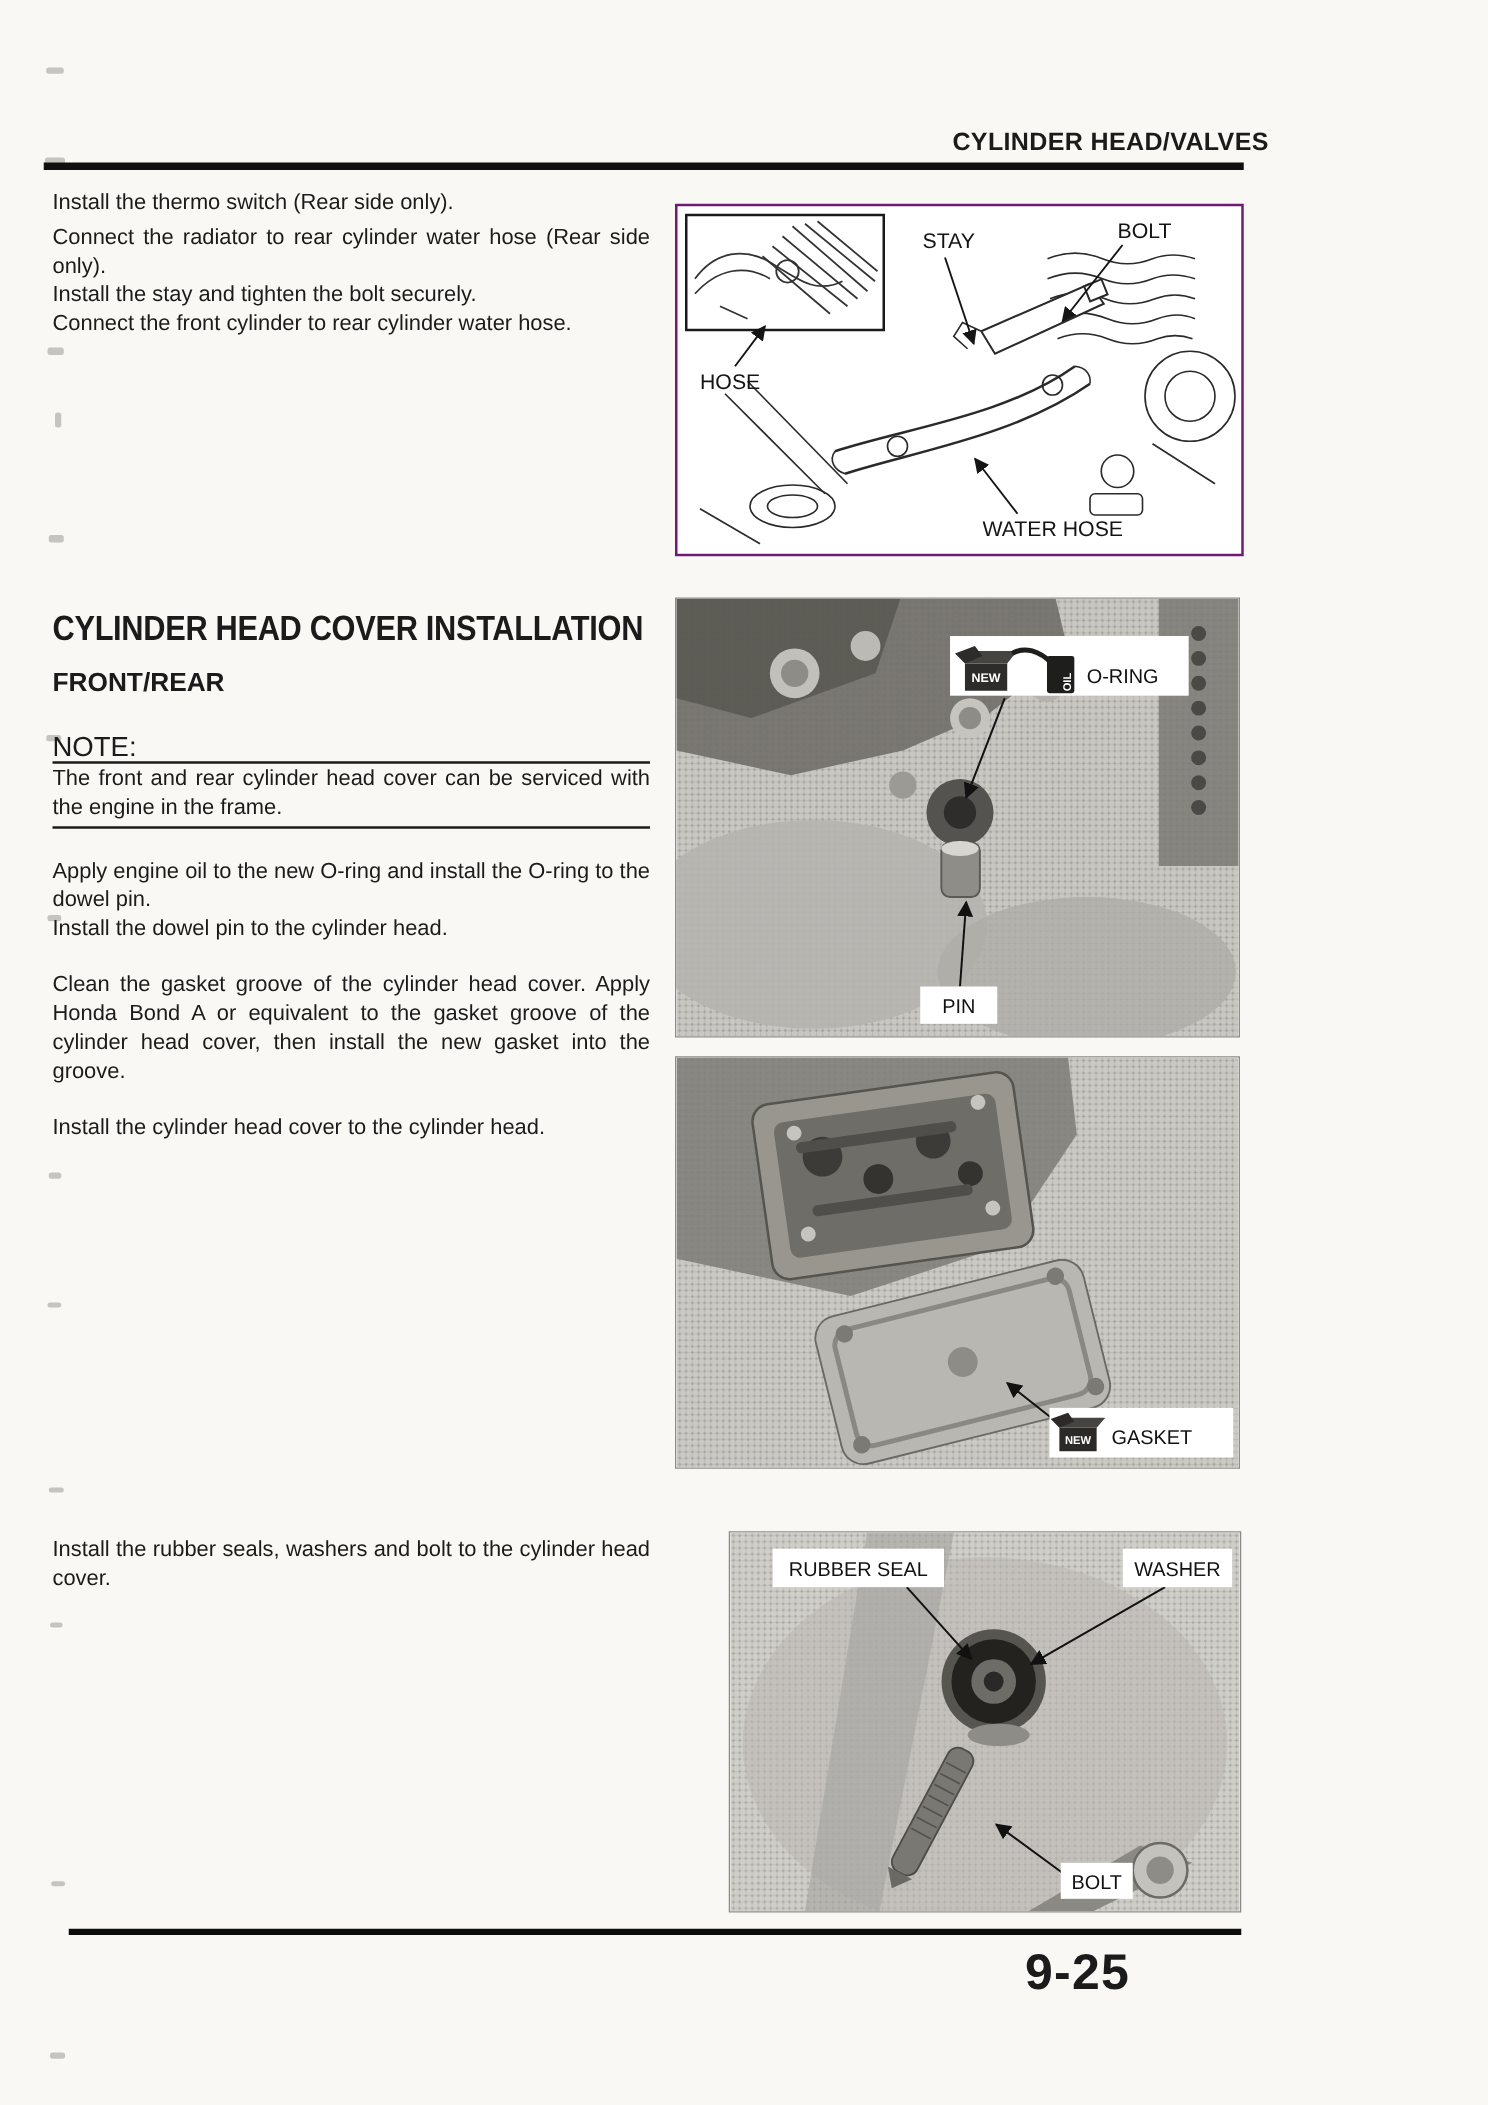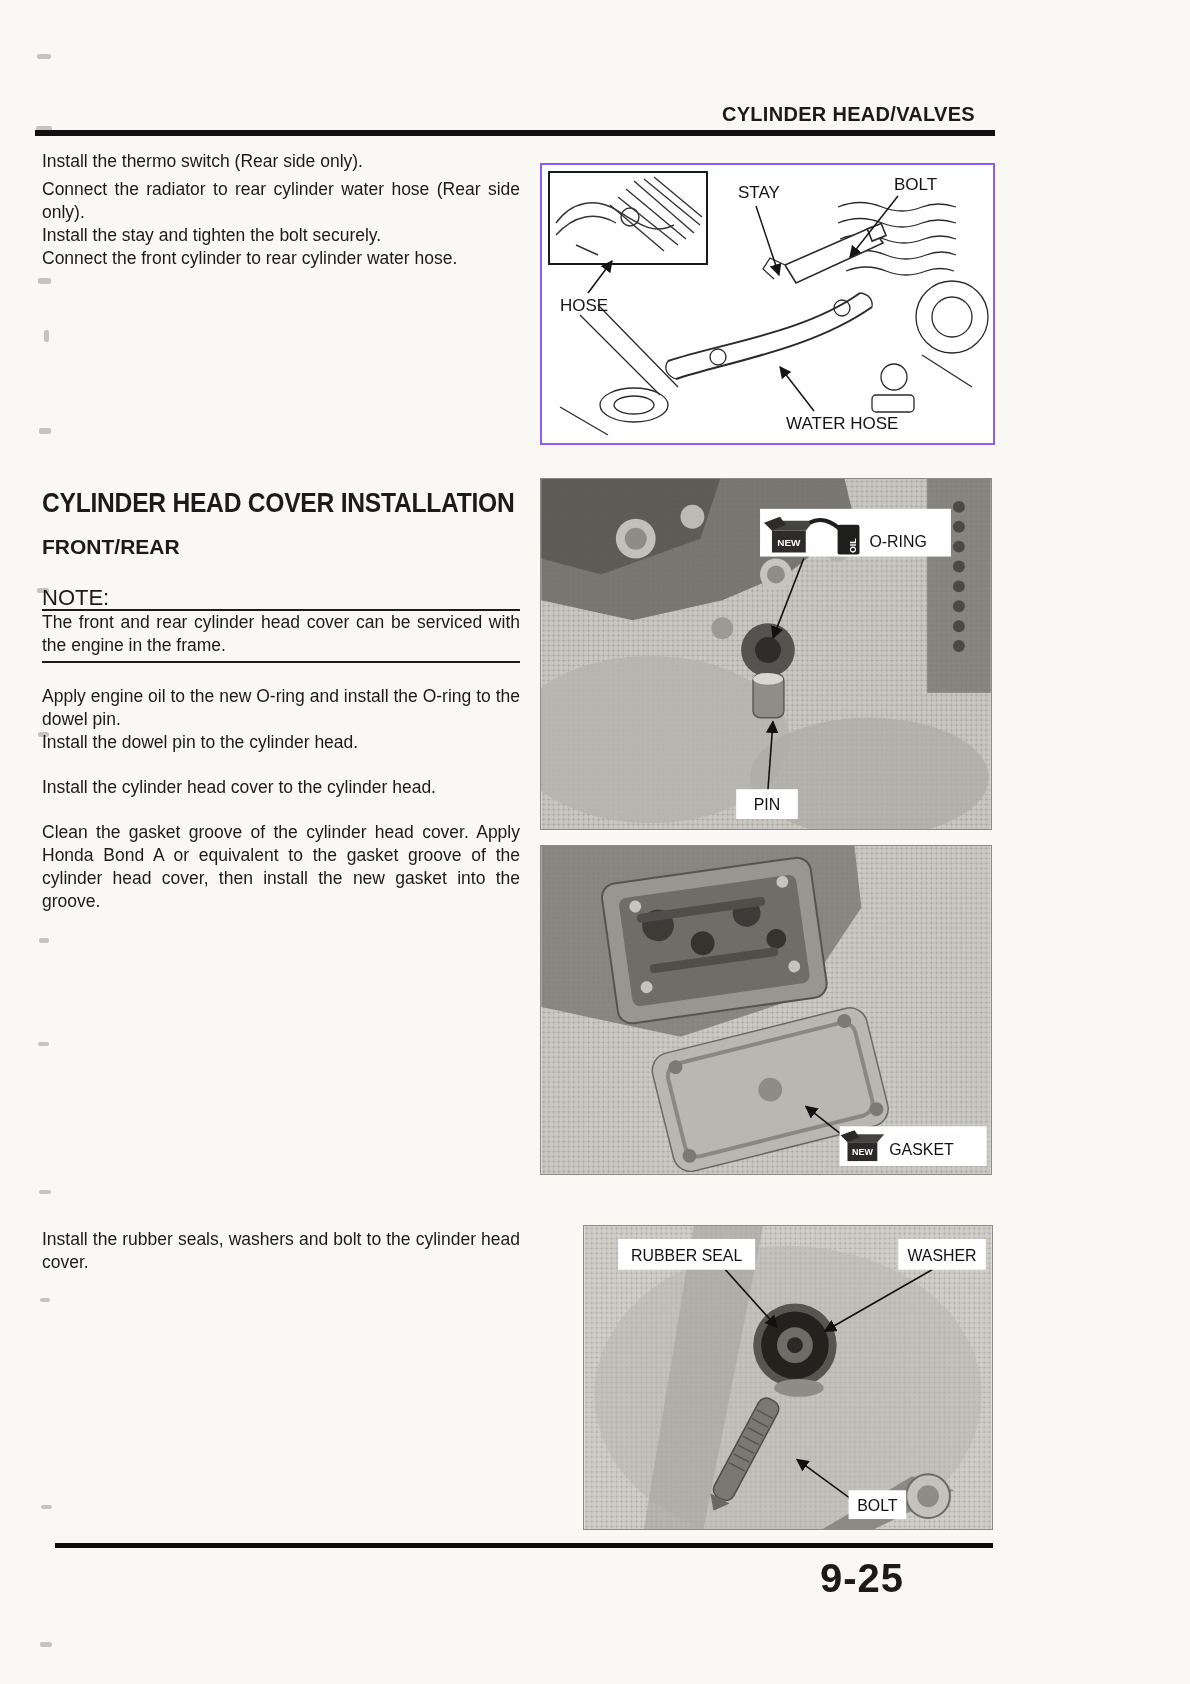--- a/index.html
+++ b/index.html
@@ -1,35 +1,35 @@
 <!DOCTYPE html>
 <html><head>
 <meta charset="utf-8">
 <style>
   html,body{margin:0;padding:0;background:#dcdcda;}
   .page{position:relative;width:1190px;height:1684px;margin:0 auto;background:#f9f8f4;
         font-family:"Liberation Sans",sans-serif;color:#1b1b1b;overflow:hidden;}
   .abs{position:absolute;}
   .txt{font-size:17.5px;line-height:23px;text-align:justify;}
   p{margin:0;}
-  .hdr-title{top:103px;left:500px;width:475px;text-align:right;font-weight:bold;font-size:20px;letter-spacing:.3px;}
+  .hdr-title{top:103px;left:540px;width:475px;text-align:right;font-weight:bold;font-size:20px;letter-spacing:.3px;}
   .hdr-rule{top:130px;left:35px;width:960px;height:6px;background:#101010;}
   .intro{top:150px;left:42px;width:478px;}
   .intro p.gap{margin-bottom:5px;}
   .section{top:487px;left:42px;width:478px;}
   .sec-title{font-size:28px;font-weight:bold;letter-spacing:-.3px;white-space:nowrap;
              transform:scaleX(.88);transform-origin:left center;}
   .sec-sub{font-size:21px;font-weight:bold;margin-top:16px;}
   .note{margin-top:28px;}
   .note-label{font-size:22px;line-height:22px;}
   .rule{height:2px;background:#1c1c1c;}
   .note .txt{margin:0 0 4px 0;}
   .para{margin-top:22px;}
   .p5{top:1228px;left:42px;width:478px;}
-  .figure{top:163px;left:540px;width:455px;height:282px;background:#ffffff;border:2px solid #8b5cf6;box-sizing:border-box;}
+  .figure{top:163px;left:540px;width:455px;height:282px;background:#ffffff;border:2px solid #701a75;box-sizing:border-box;}
   .photo{box-sizing:border-box;border:1px solid #8b8b88;}
   .photo1{top:478px;left:540px;width:452px;height:352px;}
   .photo2{top:845px;left:540px;width:452px;height:330px;}
   .photo3{top:1225px;left:583px;width:410px;height:305px;}
   .photo svg,.figure svg{display:block;width:100%;height:100%;}
   .ftr-rule{top:1543px;left:55px;width:938px;height:5px;background:#0c0c0c;}
   .page-num{top:1556px;left:820px;width:175px;text-align:left;font-size:40px;font-weight:bold;letter-spacing:1px;}
   .sm{position:absolute;background:#a3a29d;border-radius:2px;opacity:.6;}
   svg text{font-family:"Liberation Sans",sans-serif;}
 </style>
@@ -132,22 +132,22 @@
     <div class="note">
       <div class="note-label">NOTE:</div>
       <div class="rule"></div>
       <p class="txt">The front and rear cylinder head cover can be serviced with the engine in the frame.</p>
       <div class="rule"></div>
     </div>
     <div class="para txt">
       <p>Apply engine oil to the new O-ring and install the O-ring to the dowel pin.</p>
       <p>Install the dowel pin to the cylinder head.</p>
     </div>
+    <p class="para txt">Clean the gasket groove of the cylinder head cover. Apply Honda Bond A or equivalent to the gasket groove of the cylinder head cover, then install the new gasket into the groove.</p>
     <p class="para txt">Install the cylinder head cover to the cylinder head.</p>
-    <p class="para txt">Clean the gasket groove of the cylinder head cover. Apply Honda Bond A or equivalent to the gasket groove of the cylinder head cover, then install the new gasket into the groove.</p>
   </div>
 
   <p class="abs p5 txt">Install the rubber seals, washers and bolt to the cylinder head cover.</p>
 
   <div class="abs photo photo1">
     <svg viewBox="0 0 452 352">
       <defs>
         <pattern id="htA" width="5" height="5" patternUnits="userSpaceOnUse">
           <rect width="5" height="5" fill="#c9c7c2"></rect>
           <path d="M0,2.5 H5 M2.5,0 V5" stroke="#bbb9b4" stroke-width="0.8"></path>

